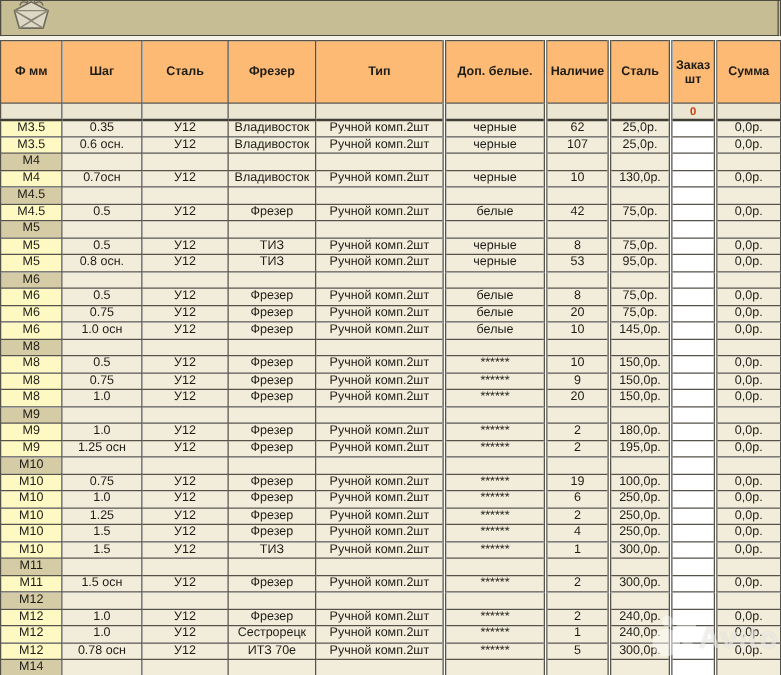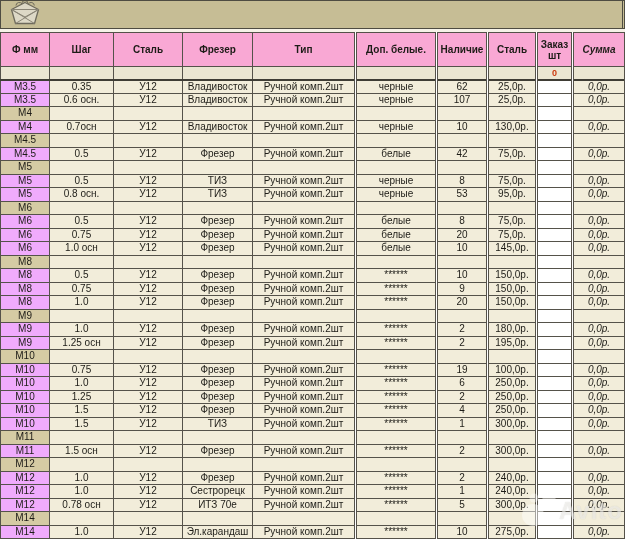--- a/index.html
+++ b/index.html
@@ -14,32 +14,32 @@
     display:flex; align-items:center; padding-left:7px;
   }
   .topbar .logo { display:block; }
   .gap { height:3px; background:#f6f3e8; }
   table { border-collapse:collapse; table-layout:fixed; width:625px; }
   th, td {
     box-sizing:border-box; border:1px solid #55524a; padding:0 1px;
     overflow:hidden; white-space:nowrap; text-align:center; color:#1d1c17;
   }
   thead th {
-    background:#f9a8d4; font-size:10px; font-weight:bold; height:34px;
+    background:#fdba74; font-size:10px; font-weight:bold; height:50px;
     white-space:normal; line-height:11px;
   }
   tr.subheader td { background:#ebe6d2; height:13px; font-size:9px; border-bottom:2px solid #3f3d35; }
   tr.subheader td.order-zero { color:#cc3a0e; font-weight:bold; }
   tbody td { background:#f2edda; font-size:10px; height:13.5px; line-height:12px; }
-  tbody td.c1 { background:#f0abfc; }
+  tbody td.c1 { background:#fef9c3; }
   tbody td.order { background:#ffffff; }
   tbody tr.grouprow td.c1 { background:#d5cba4; }
   
   .dbl { border-left:3px double #55524a; }
-  .rt  { border-right:3px double #55524a;font-style:italic; }
+  .rt  { border-right:3px double #55524a; }
   
   .watermark {
     position:absolute; right:2px; bottom:8px; display:flex; align-items:center;
     pointer-events:none; opacity:0.85;
   }
   .watermark .wm-text {
     font-size:24px; font-weight:bold; letter-spacing:1px;
     color:rgba(255,255,255,0.62); text-shadow:0 0 1px rgba(110,105,85,0.35);
   }
 </style>

